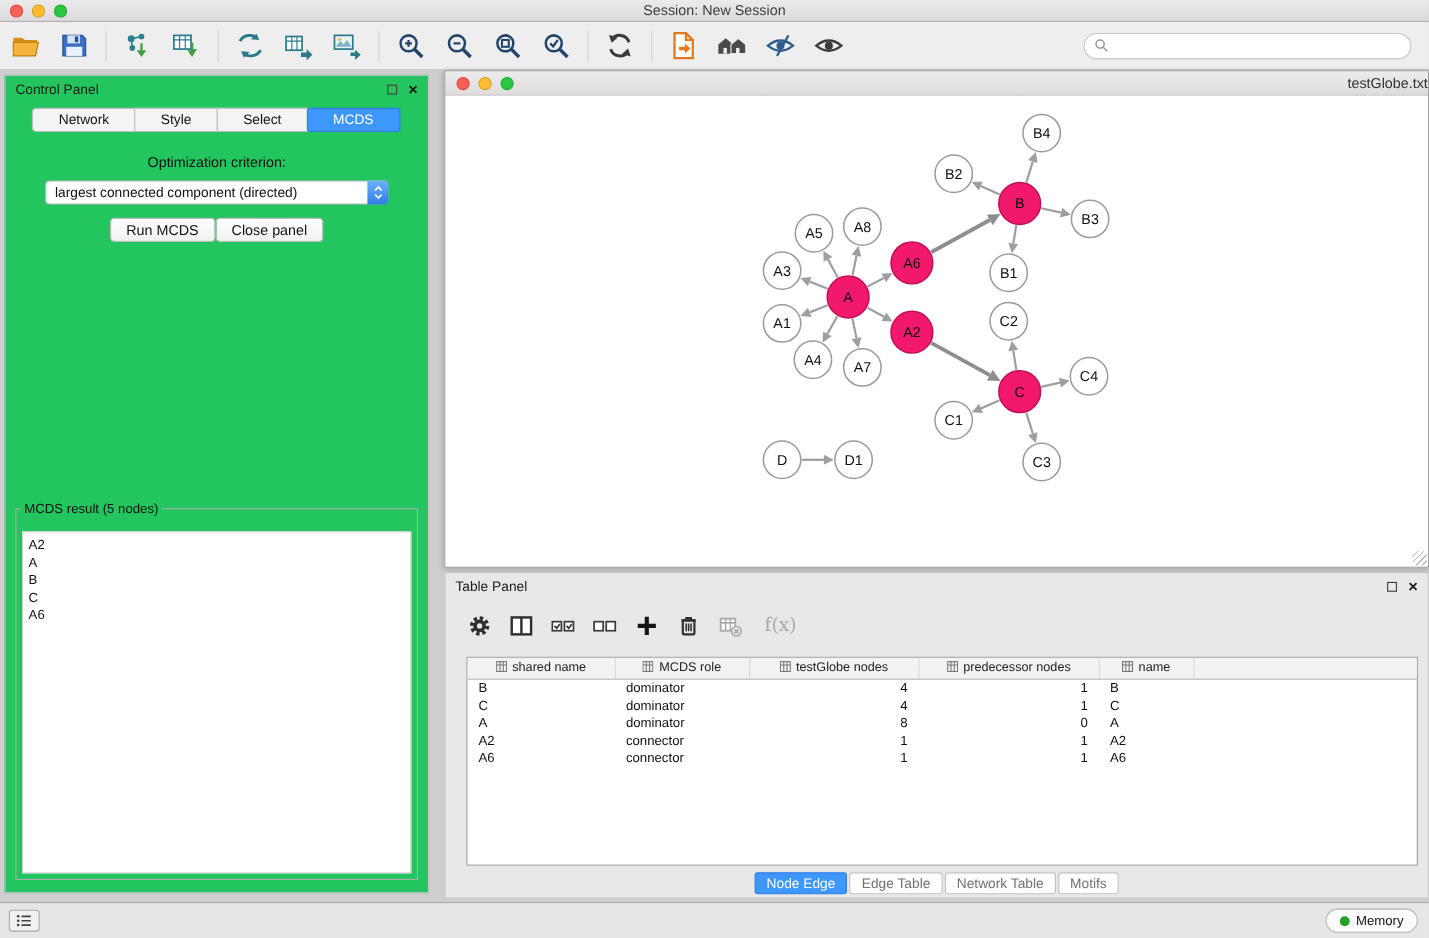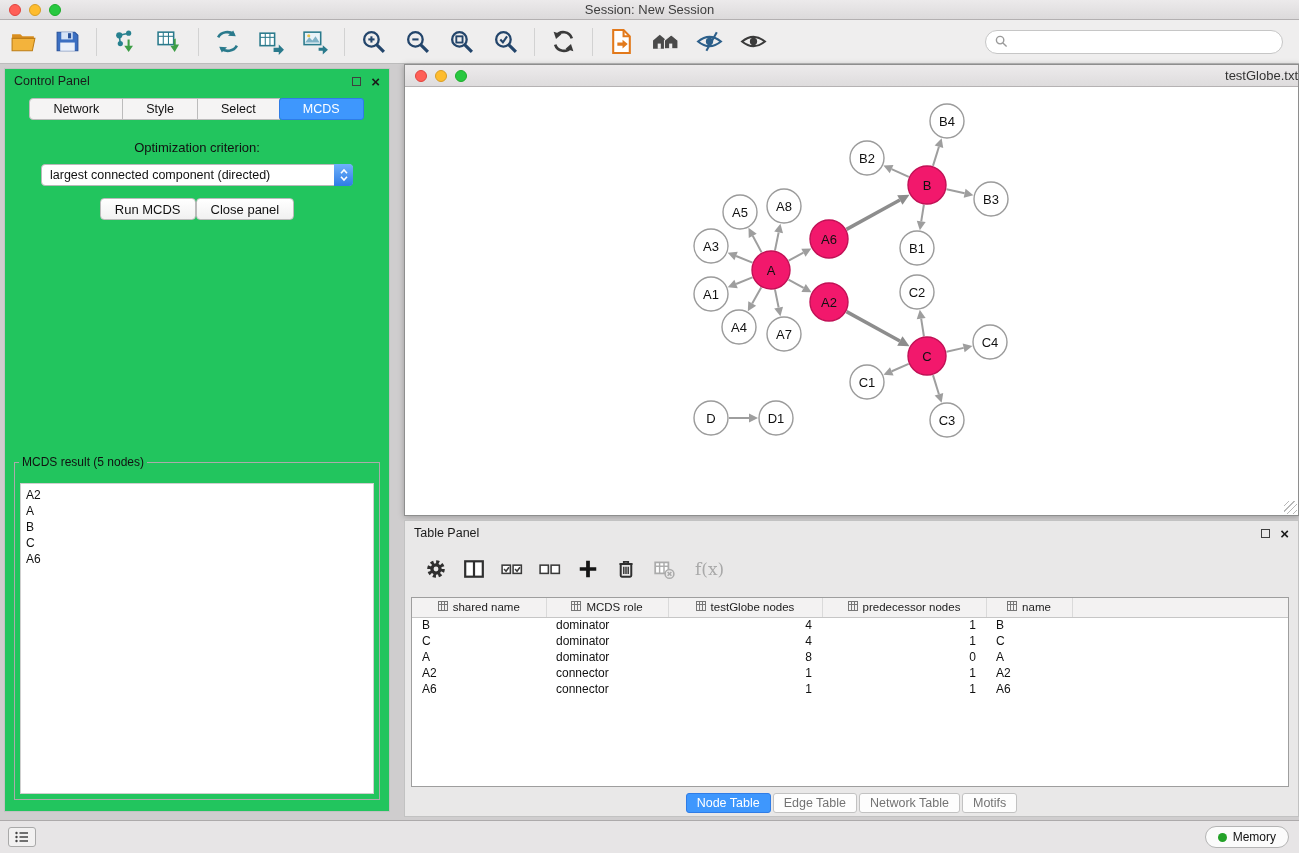--- a/index.html
+++ b/index.html
@@ -69,21 +69,21 @@
   .resize-grip{position:absolute;right:1px;bottom:1px;width:13px;height:13px;
     background:repeating-linear-gradient(135deg,transparent 0 3px,#B8B8B8 3px 4px);}
 
   
   .table-panel{position:absolute;left:404px;top:456px;width:895px;height:297px;
     background:#E9E8E8;border:1px solid #C2C2C2;}
   .tp-toolbar{height:48px;display:flex;align-items:center;padding-left:20px;gap:16px;}
   .tp-icon{width:22px;height:22px;display:inline-flex;align-items:center;justify-content:center;}
   .tp-icon svg{width:100%;height:100%;}
   .tp-icon.fx{font-family:"DejaVu Serif",serif;color:#A9A9A9;font-size:17px;width:auto;padding-left:4px;}
-  .table-wrap{position:absolute;left:6px;right:9px;top:76px;height:190px;background:#fff;
+  .table-wrap{position:absolute;left:19px;right:9px;top:76px;height:190px;background:#fff;
     border:1px solid #9E9E9E;overflow:hidden;}
   table.data-table{border-collapse:collapse;width:100%;table-layout:fixed;}
   .data-table th{height:19px;background:#F3F2F2;border-bottom:1px solid #C6C6C6;border-right:1px solid #DADADA;
     font-weight:normal;font-size:11.5px;color:#222;}
   .data-table th.filler{border-right:none;}
   .th-inner{display:flex;align-items:center;justify-content:center;gap:5px;}
   .data-table td{font-size:12px;height:16px;padding:0 10px;white-space:nowrap;overflow:hidden;}
   .tp-tabs{position:absolute;left:0;right:0;top:272px;display:flex;justify-content:center;gap:2px;}
   .tp-tab{height:20px;padding:0 10px;font-size:12.5px;background:#FDFDFD;border:1px solid #C2C2C2;
     border-radius:3px;font-family:inherit;color:#737373;}
@@ -607,21 +607,21 @@
               <td style="text-align:left">connector</td>
               <td style="text-align:right">1</td>
               <td style="text-align:right">1</td>
               <td style="text-align:left">A6</td>
               <td></td>
             </tr>
           </tbody>
       </table>
     </div>
     <div class="tp-tabs" id="tp-tabs">
-        <button class="tp-tab active">Node Table</button>
+        <button class="tp-tab active">Node Edge</button>
         <button class="tp-tab">Edge Table</button>
         <button class="tp-tab">Network Table</button>
         <button class="tp-tab">Motifs</button>
       </div>
   </div>
 
 </div>
 
 <div class="statusbar">
   <span class="status-left-btn">

